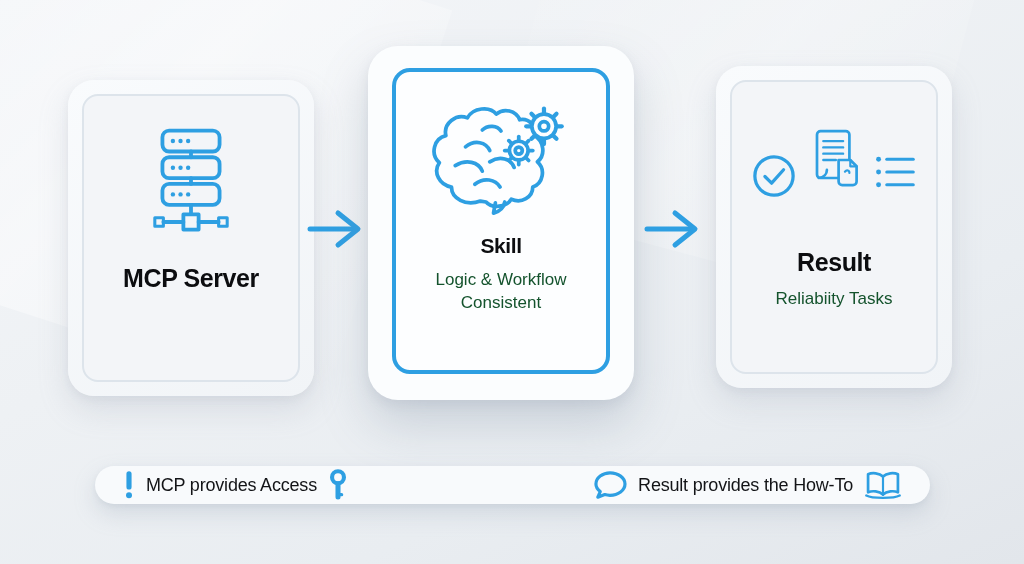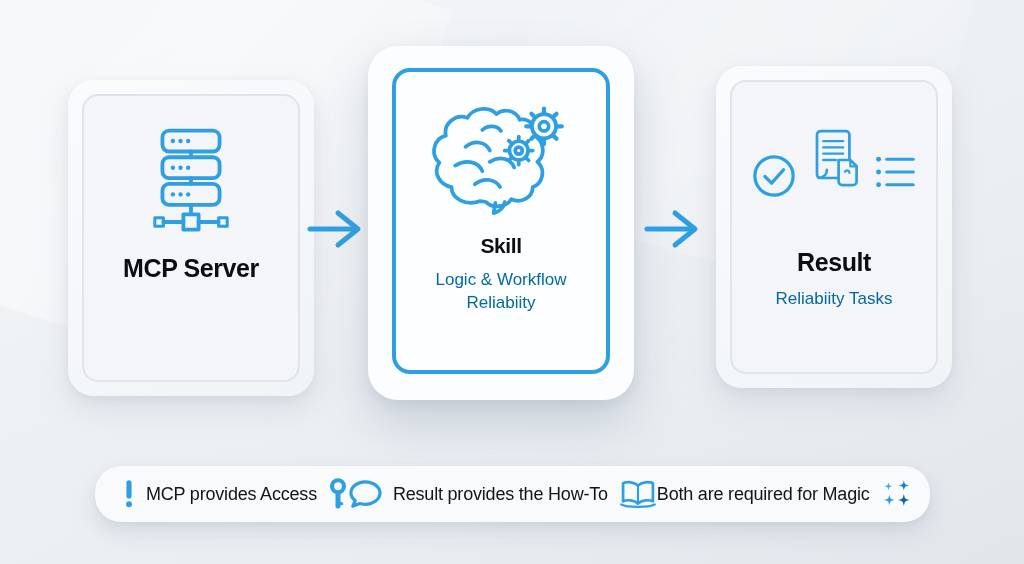--- a/index.html
+++ b/index.html
@@ -24,37 +24,37 @@
     background:#f3f5f8; border:2px solid #dde4eb;
     display:flex; flex-direction:column; align-items:center; text-align:center;
   }
   .skill-outer{ background:#fbfdfe; border-radius:30px;
     box-shadow:0 24px 48px rgba(124,139,160,.30), 0 5px 12px rgba(140,152,168,.16);
   }
   .skill-inner{ inset:22px 24px 26px 24px; background:#fdfeff;
     border:4px solid #2e9fe2; border-radius:18px;
   }
   .card-title{ font-weight:700; color:#0c0d10; letter-spacing:-.4px; }
-  .t-mcp{ font-size:25px; margin-top:16px; }
+  .t-mcp{ font-size:25px; margin-top:26px; }
   .t-skill{ font-size:21px; margin-top:18px; }
   .t-result{ font-size:25px; margin-top:44px; }
-  .card-lines{ margin-top:10px; font-size:17px; color:#0369a1; line-height:1.38; }
+  .card-lines{ margin-top:10px; font-size:17px; color:#14532d; line-height:1.38; }
 
   .icon-wrap{ display:flex; align-items:center; justify-content:center; }
   .mcp-icon-wrap{ margin-top:30px; }
   .brain-icon-wrap{ margin-top:30px; }
   .result-icons{ margin-top:42px; display:flex; align-items:center; gap:12px; height:80px; }
   .ri-check{ transform:translateY(12px); }
   .ri-doc{ transform:translateY(-4px); }
   .ri-list{ transform:translateY(8px); }
 
   .flow-arrow{ position:absolute; width:60px; height:44px; }
 
   
-  .footer-pill{ position:absolute; left:95px; top:466px; width:835px; height:56px;
+  .footer-pill{ position:absolute; left:95px; top:466px; width:835px; height:38px;
     border-radius:26px; background:#f8fafc;
     box-shadow:0 10px 22px rgba(148,160,178,.28), 0 2px 5px rgba(150,160,175,.14);
     display:flex; align-items:center; justify-content:space-between; padding:0 28px;
   }
   .footer-group{ display:flex; align-items:center; gap:11px; }
   .footer-text{ font-size:18px; font-weight:500; color:#131417; letter-spacing:-.2px; white-space:nowrap; }
 
   svg{ display:block; }
 </style>
 </head>
@@ -136,21 +136,21 @@
             <line x1="106.1" y1="59.1" x2="109.6" y2="62.6"></line>
               <line x1="91.9" y1="44.9" x2="88.4" y2="41.4"></line>
           </g>
           <circle cx="99" cy="52" r="10" fill="#fdfeff"></circle>
           <circle cx="99" cy="52" r="3.8"></circle>
         </svg>
       </div>
       <div class="card-title t-skill">Skill</div>
       <div class="card-lines">
         <div>Logic &amp; Workflow</div>
-        <div>Reliabiity</div>
+        <div>Consistent</div>
       </div>
     </div>
   </div>
 
   <svg class="flow-arrow" style="left:644px; top:207px;" viewBox="0 0 60 44" fill="none">
     <path d="M3 22 H48" stroke="#2e9fe2" stroke-width="5" stroke-linecap="round"></path>
     <path d="M31 6 L51 22 L31 38" stroke="#2e9fe2" stroke-width="5" stroke-linecap="round" stroke-linejoin="round"></path>
   </svg>
 
   <div class="card-outer" style="left:716px; top:66px; width:236px; height:322px;">
@@ -225,25 +225,14 @@
       <span>
         <svg width="38" height="31" viewBox="0 0 42 34" fill="none" stroke="#2e9fe2" stroke-width="3" stroke-linecap="round" stroke-linejoin="round">
           <path d="M21 7 C 17 3 9 2.5 4.5 4.5 V 24.5 C 9 22.5 17 23 21 27"></path>
           <path d="M21 7 C 25 3 33 2.5 37.5 4.5 V 24.5 C 33 22.5 25 23 21 27"></path>
           <line x1="21" y1="7" x2="21" y2="27" stroke-width="2.4"></line>
           <path d="M2.5 28 C 9 31.5 33 31.5 39.5 28" stroke-width="2.6"></path>
         </svg>
       </span>
     </div>
 
-    <div class="footer-group">
-      <span class="footer-text">Both are required for Magic</span>
-      <span>
-        <svg width="33" height="29" viewBox="0 0 36 32" fill="none">
-          <path d="M0 -6 C 1 -1.2 1.2 -1 6 0 C 1.2 1 1 1.2 0 6 C -1 1.2 -1.2 1 -6 0 C -1.2 -1 -1 -1.2 0 -6 Z" transform="translate(8,7) scale(0.75)" fill="#45abe6"></path>
-          <path d="M0 -6 C 1 -1.2 1.2 -1 6 0 C 1.2 1 1 1.2 0 6 C -1 1.2 -1.2 1 -6 0 C -1.2 -1 -1 -1.2 0 -6 Z" transform="translate(25,6) scale(0.95)" fill="#1c7ec4"></path>
-          <path d="M0 -6 C 1 -1.2 1.2 -1 6 0 C 1.2 1 1 1.2 0 6 C -1 1.2 -1.2 1 -6 0 C -1.2 -1 -1 -1.2 0 -6 Z" transform="translate(9,22) scale(1)" fill="#2e9fe2"></path>
-          <path d="M0 -6 C 1 -1.2 1.2 -1 6 0 C 1.2 1 1 1.2 0 6 C -1 1.2 -1.2 1 -6 0 C -1.2 -1 -1 -1.2 0 -6 Z" transform="translate(25,22) scale(1.1)" fill="#15609f"></path>
-        </svg>
-      </span>
-    </div>
   </div>
 </div>
 
 </body></html>

